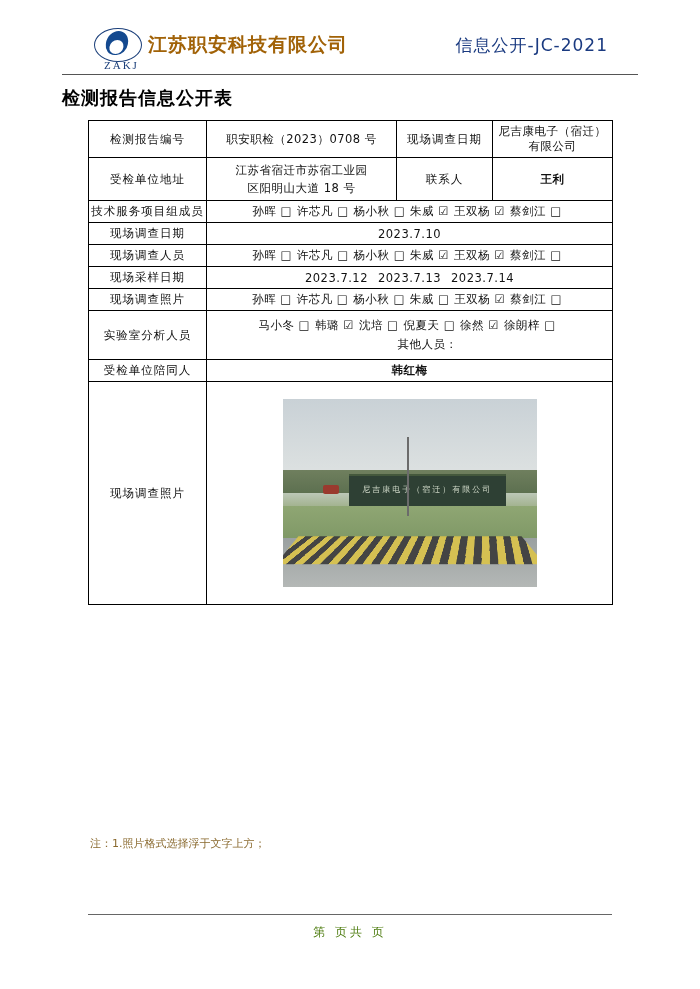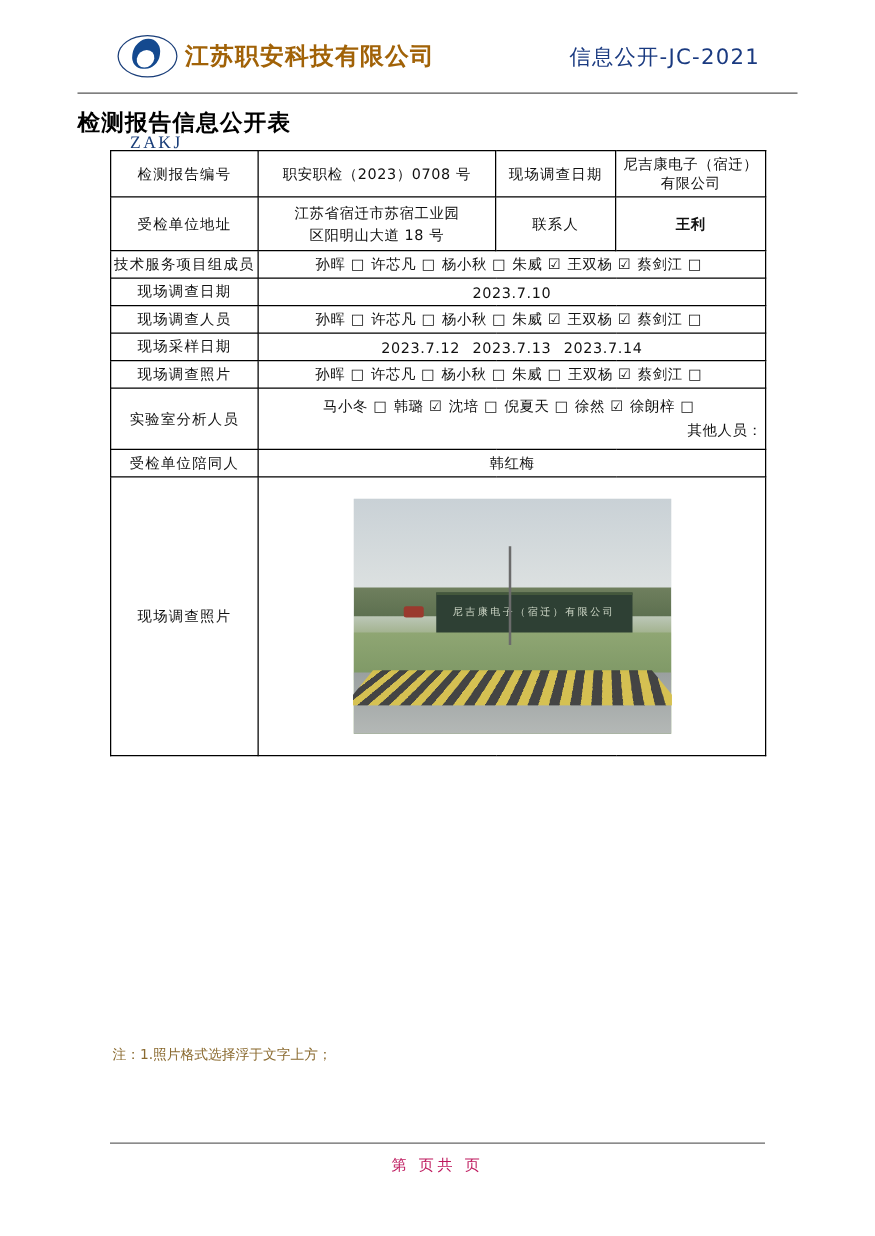--- a/index.html
+++ b/index.html
@@ -67,25 +67,24 @@
     top: 9px;
     width: 14px;
     height: 14px;
     background: #fff;
     border-radius: 50%;
   }
   .logo .zaki {
     position: absolute;
     left: 12px;
     top: 33px;
-    font-size: 14px;
+    font-size: 11px;
     letter-spacing: 2px;
     color: #1b3f7a;
     font-family: "Liberation Serif", serif;
-    margin-top: 48px;
   }
   .company {
     position: absolute;
     left: 86px;
     top: 6px;
     font-size: 19px;
     color: #a16207;
     font-family: "DejaVu Sans", sans-serif;
     font-weight: bold;
     letter-spacing: 1px;
@@ -143,21 +142,21 @@
   .val {
     letter-spacing: 0.5px;
   }
   .big {
     font-size: 14px;
     font-weight: bold;
   }
   .addr-line { line-height: 18px; }
   .dates span { margin: 0 5px; }
   .staff span { margin-right: 5px; white-space: nowrap; }
-  .note-left { text-align: right; padding-left: 6px; margin-left: 30px; }
+  .note-left { text-align: center; padding-left: 6px; margin-left: 30px; }
   
   .photo-cell { padding: 6px 2px; }
   .photo-box {
     margin: 0 auto;
     position: relative;
     overflow: hidden;
   }
   
   .p1 {
     width: 254px;
@@ -294,21 +293,21 @@
     width: 524px;
     border-top: 1px solid #666;
   }
   .footer {
     position: absolute;
     left: 0;
     bottom: 48px;
     width: 576px;
     text-align: center;
     font-size: 12px;
-    color: #be185d;
+    color: #4d7c0f;
     font-family: "DejaVu Sans", sans-serif;
     letter-spacing: 3px;
   }
 </style>
 </head>
 <body>
 
 <div class="page">
   <div class="inner">
 
@@ -370,21 +369,21 @@
         </tr>
         <tr>
           <td class="lbl" style="height:42px">实验室分析人员</td>
           <td class="val" colspan="3">
             <div class="staff"><span>马小冬 □</span><span>韩璐 ☑</span><span>沈培 □</span><span>倪夏天 □</span><span>徐然 ☑</span><span>徐朗梓 □</span></div>
             <div class="note-left" style="margin-top:4px">其他人员：</div>
           </td>
         </tr>
         <tr>
           <td class="lbl">受检单位陪同人</td>
-          <td class="val" colspan="3" style="font-weight:normal">韩红梅</td>
+          <td class="val" colspan="3" style="font-weight:bold">韩红梅</td>
         </tr>
         <tr>
           <td class="lbl">现场调查照片</td>
           <td class="photo-cell" colspan="3" style="height:216px">
             <div class="photo-box p1">
               <div class="sky-haze"></div>
               <div class="treeline"></div>
               <div class="wall"></div>
               <div class="wall-txt">尼吉康电子（宿迁）有限公司</div>
               <div class="lawn"></div>

